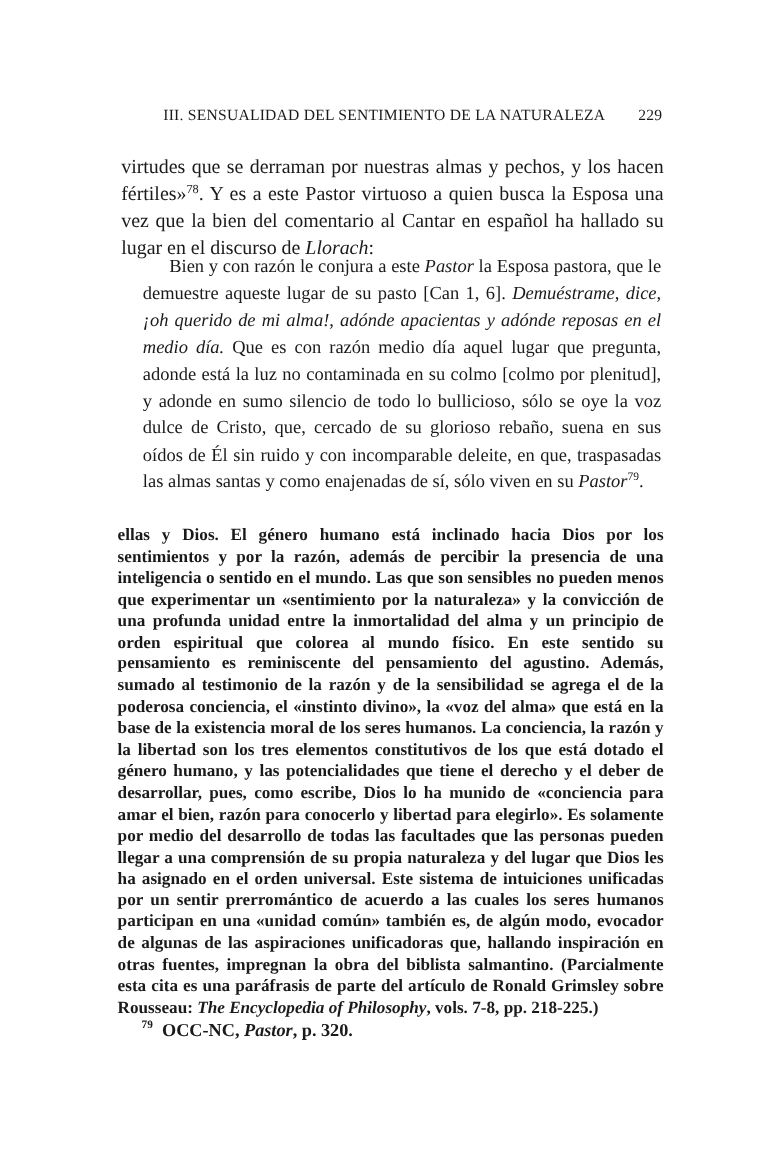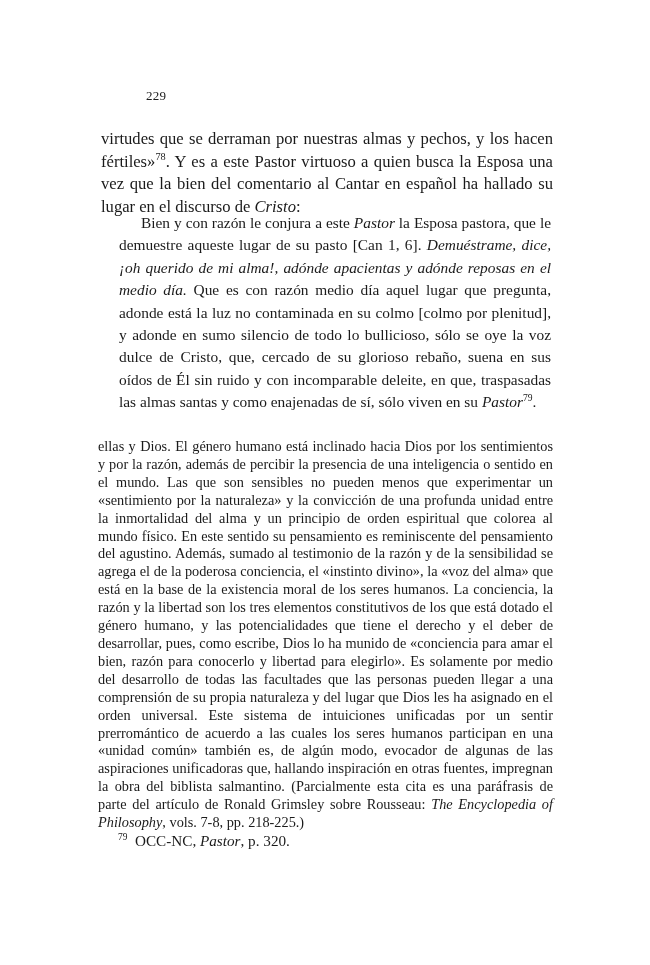--- a/index.html
+++ b/index.html
@@ -5,39 +5,40 @@
   html, body { margin: 0; padding: 0; background: #ffffff; }
   body { width: 650px; height: 965px; position: relative; overflow: hidden; color: #1a1a1a; font-family: "Liberation Serif", "DejaVu Serif", serif; }
   .page { position: absolute; left: 0; top: 0; width: 650px; height: 965px; }
   .running-head { position: absolute; left: 136px; top: 88px; width: 416px; font-size: 13px; letter-spacing: 0.2px; display: flex; justify-content: space-between; white-space: nowrap; }
   .running-head .num { margin-left: 10px; }
   .body-text { position: absolute; left: 101px; top: 128px; width: 452px; font-size: 16.6px; line-height: 22.6px; text-align: justify; }
   .body-text p { margin: 0; }
   .quote { position: absolute; left: 119px; top: 212px; width: 432px; font-size: 15.4px; line-height: 22.4px; text-align: justify; }
   .quote p { margin: 0; text-indent: 22px; }
   .footnotes { position: absolute; left: 98px; top: 438px; width: 455px; font-size: 14.3px; line-height: 17.9px; text-align: justify; }
-  .footnotes p { margin: 0; }
+  .footnotes p { margin: 0; font-weight: bold; }
   .footnotes .fn { text-indent: 20px; }
   .footnotes .fn.big { font-size: 15.2px; }
   sup { font-size: 0.62em; line-height: 0; vertical-align: super; }
   i { font-style: italic; }
   .last-line { text-align-last: left; }
 </style>
 </head>
 <body>
 
 <div class="page">
 
   <div class="running-head">
+    <span>III. SENSUALIDAD DEL SENTIMIENTO DE LA NATURALEZA</span>
     <span class="num">229</span>
   </div>
 
   <div class="body-text">
     <p class="last-line">
-      <span>virtudes que se derraman por nuestras almas y pechos, y los hacen fértiles»</span><sup>78</sup><span>. Y es a este Pastor virtuoso a quien busca la Esposa una vez que la bien del comentario al Cantar en español ha hallado su lugar en el discurso de </span><i>Cristo</i><span>:</span>
+      <span>virtudes que se derraman por nuestras almas y pechos, y los hacen fértiles»</span><sup>78</sup><span>. Y es a este Pastor virtuoso a quien busca la Esposa una vez que la bien del comentario al Cantar en español ha hallado su lugar en el discurso de </span><i>Llorach</i><span>:</span>
     </p>
   </div>
 
   <div class="quote">
     <p class="last-line">
       <span>Bien y con razón le conjura a este </span><i>Pastor</i><span> la Esposa pastora, que le demuestre aqueste lugar de su pasto [Can 1, 6]. </span><i>Demuéstrame, dice, ¡oh querido de mi alma!, adónde apacientas y adónde reposas en el medio día.</i><span> Que es con razón medio día aquel lugar que pregunta, adonde está la luz no contaminada en su colmo [colmo por plenitud], y adonde en sumo silencio de todo lo bullicioso, sólo se oye la voz dulce de Cristo, que, cercado de su glorioso rebaño, suena en sus oídos de Él sin ruido y con incomparable deleite, en que, traspasadas las almas santas y como enajenadas de sí, sólo viven en su </span><i>Pastor</i><sup>79</sup><span>.</span>
     </p>
   </div>
 
   <div class="footnotes">

